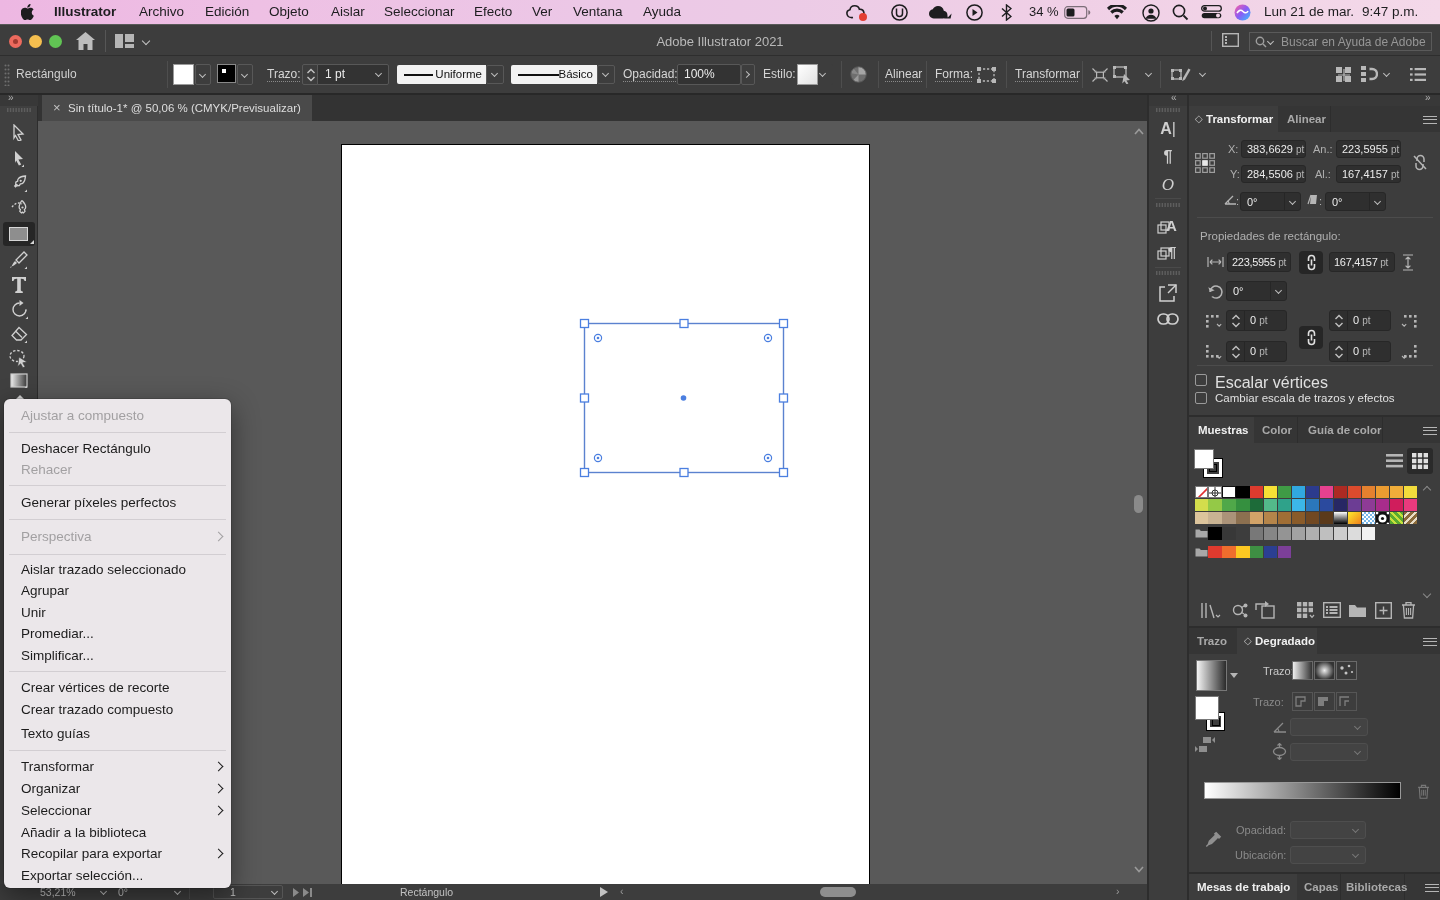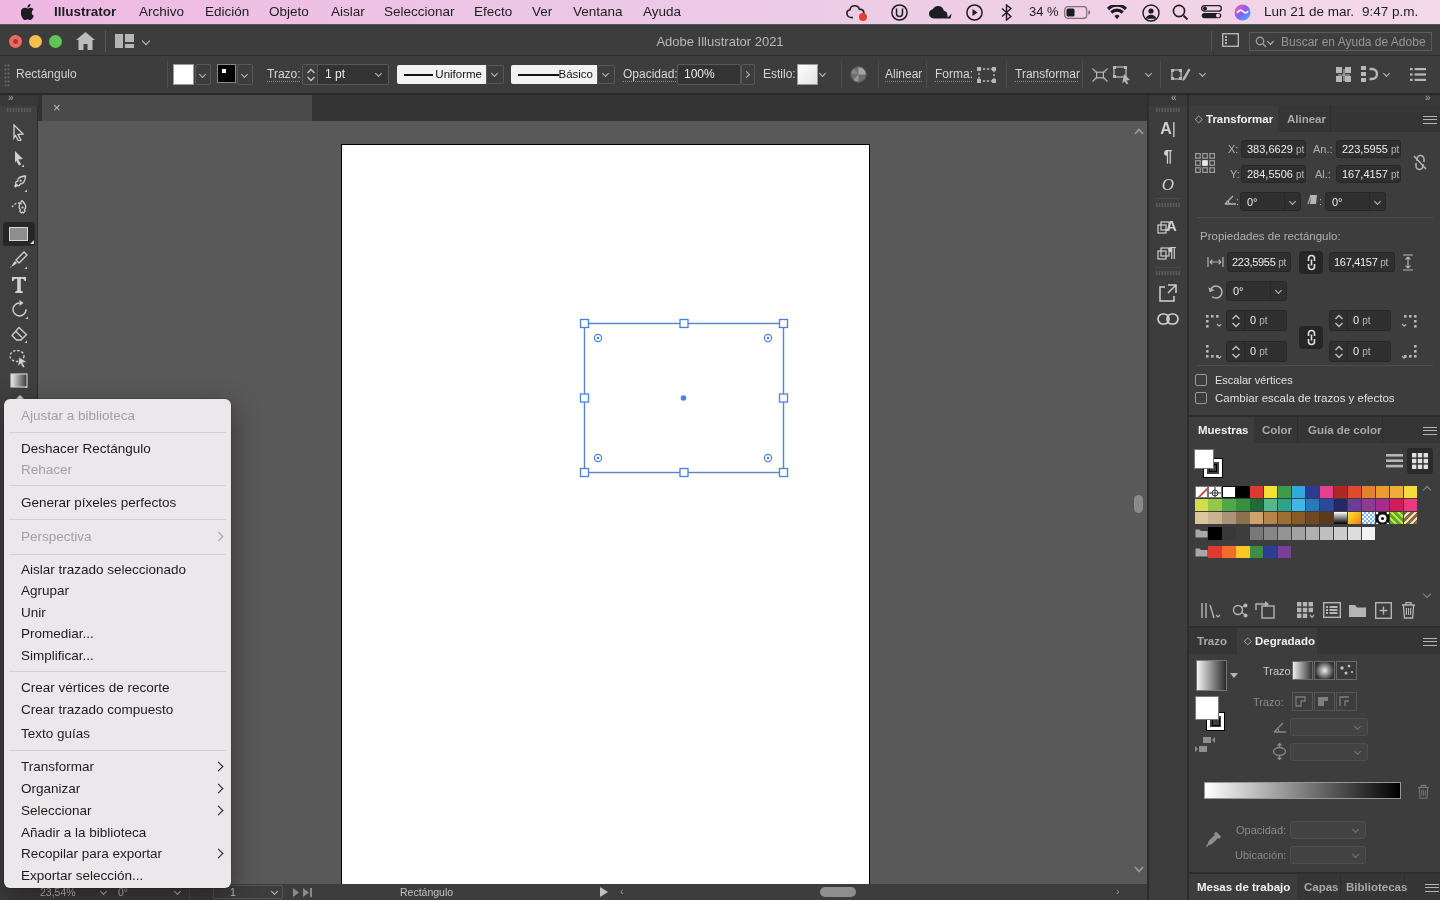--- a/index.html
+++ b/index.html
@@ -399,20 +399,21 @@
       <path d="M17 12.5V15h-2.5z" fill="#d0d0d0"></path>
     </svg>
   <svg class="abs" style="left:12px;top:300px" width="14" height="6" viewBox="0 0 14 6">
       <path d="M2 6L8 0l4 4-6 2z" fill="#d0d0d0"></path>
     </svg>
 </div>
 
 <div id="tabbar" class="abs">
   <div id="doctab">
     <span style="position:absolute;left:11px;top:0;color:#c2c2c2;font-size:13px">×</span>
+    <span style="position:absolute;left:26px;top:0;color:#dedede">Sin título-1* @ 50,06 % (CMYK/Previsualizar)</span>
   </div>
 </div>
 
 <div id="canvas" class="abs">
   <div id="artboard"></div>
 
   <svg class="abs" style="left:540px;top:195px" width="260" height="165" viewBox="0 0 260 165">
     <g>
       <rect x="6.5" y="7.5" width="199" height="149" fill="#fff" stroke="#5b82cf" stroke-width="1.4"></rect>
 
@@ -681,21 +682,21 @@
           <rect x="14" y="1" width="2.6" height="2.6"></rect>
           <rect x="14" y="6" width="2.6" height="2.6"></rect>
           <rect x="14" y="11" width="2.6" height="2.6"></rect>
           <rect x="9" y="11" width="2.6" height="2.6"></rect>
           <rect x="4" y="11" width="2.6" height="2.6"></rect>
         </g>
         <path d="M2 12l2.2 2.2 2-2" fill="none" stroke="#b5b5b5" stroke-width="1.1"></path>
       </svg>
     <div class="sep" style="top:259px"></div>
     <div class="cbox" style="left:6px;top:268px"></div>
-    <span class="abs" style="left:26px;top:268px;color:#e0e0e0;font-size:11px">Escalar vértices</span>
+    <span class="abs" style="left:26px;top:268px;color:#e0e0e0;font-size:16px">Escalar vértices</span>
     <div class="cbox" style="left:6px;top:286px"></div>
     <span class="abs" style="left:26px;top:286px;color:#e0e0e0;font-size:11.5px">Cambiar escala de trazos y efectos</span>
   </div>
 
   <div class="abs" style="left:0;top:320px;width:251px;height:211px;background:#3d3d3d;border-top:2px solid #2d2d2d">
     <div class="phead" style="top:0">
       <div class="ptab" style="left:0;width:65px">
           <span style="position:absolute;left:9px">Muestras</span>
         </div>
       <span class="ptabi" style="left:73px">Color</span>
@@ -979,21 +980,21 @@
       </div>
     <div class="tdiv" style="left:151px;height:28px"></div>
     <div class="tdiv" style="left:215px;height:28px"></div>
     <span class="ptabi" style="left:115px">Capas</span>
     <span class="ptabi" style="left:157px">Bibliotecas</span>
     <div class="burger" style="left:236px;top:10px"></div>
   </div>
 </div>
 
 <div id="statusbar" class="abs">
-  <span class="abs" style="left:40px;top:2px">23,54%</span>
+  <span class="abs" style="left:40px;top:2px">53,21%</span>
   <span class="abs cw" style="left:101px;top:5px"><span class="cvs"></span></span>
   <span class="abs" style="left:118px;top:2px">0°</span>
   <span class="abs cw" style="left:175px;top:5px"><span class="cvs"></span></span>
   <div class="abs" style="left:189px;top:1px;width:1px;height:14px;background:#4e4e4e"></div>
   <div class="abs" style="left:213px;top:0.5px;width:70px;height:14px;border:1px solid #555;border-radius:2px"></div>
   <span class="abs" style="left:230px;top:2px">1</span>
   <span class="abs cw" style="left:272px;top:5px"><span class="cvs"></span></span>
   <svg class="abs" style="left:291px;top:4px" width="34" height="9" viewBox="0 0 34 9">
       <g fill="#8a8a8a">
         <path d="M0 4.5L6 0v9z" opacity="0"></path>
@@ -1005,21 +1006,21 @@
   <span class="abs" style="left:400px;top:2px">Rectángulo</span>
   <svg class="abs" style="left:600px;top:3px" width="8" height="10" viewBox="0 0 8 10">
       <path d="M0 0l8 5-8 5z" fill="#c2c2c2"></path>
     </svg>
   <span class="abs" style="left:620px;top:1px;color:#9a9a9a">‹</span>
   <div class="abs" style="left:820px;top:3px;width:36px;height:10px;background:#8e8e8e;border-radius:5px"></div>
   <span class="abs" style="left:1116px;top:1px;color:#9a9a9a">›</span>
 </div>
 
 <div id="ctxmenu" class="abs">
-  <span class="it dis" style="top:9px">Ajustar a biblioteca</span>
+  <span class="it dis" style="top:9px">Ajustar a compuesto</span>
   <div class="ms" style="top:33px"></div>
   <span class="it" style="top:42px">Deshacer Rectángulo</span>
   <span class="it dis" style="top:63px">Rehacer</span>
   <div class="ms" style="top:86px"></div>
   <span class="it" style="top:96px">Generar píxeles perfectos</span>
   <div class="ms" style="top:120px"></div>
   <span class="it dis" style="top:130px">Perspectiva</span>
   <span class="sub subd" style="top:134px"></span>
   <div class="ms" style="top:155px"></div>
   <span class="it" style="top:163px">Aislar trazado seleccionado</span>

